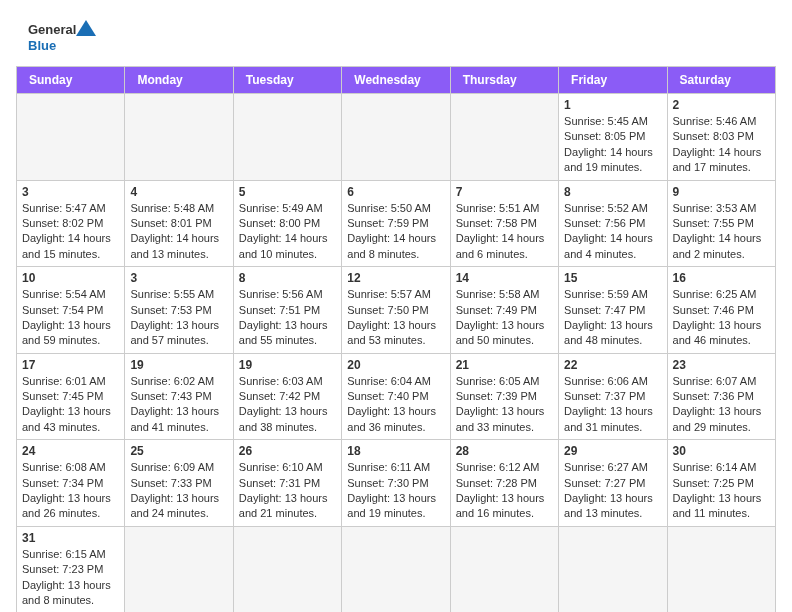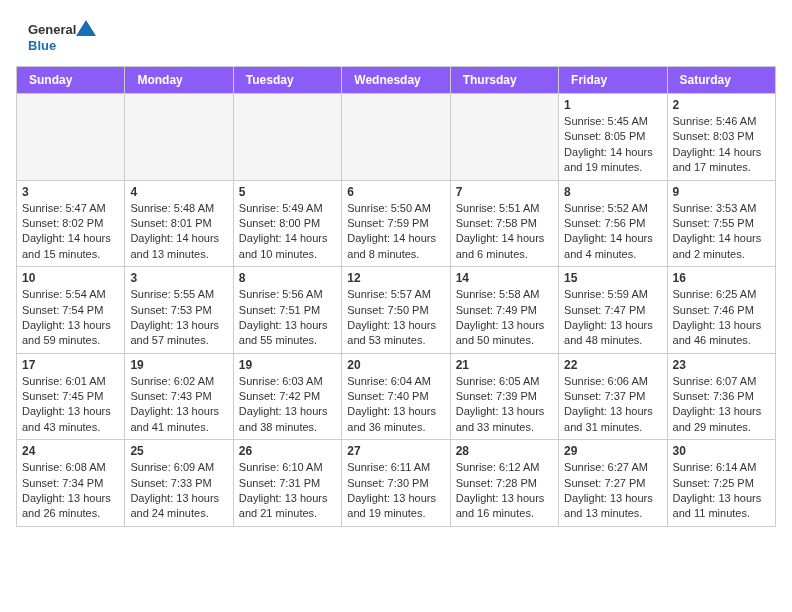--- a/index.html
+++ b/index.html
@@ -295,21 +295,21 @@
 and 24 minutes.</div>
         </td>
         <td>
           <span class="day-number">26</span>
           <div class="day-info">Sunrise: 6:10 AM
 Sunset: 7:31 PM
 Daylight: 13 hours
 and 21 minutes.</div>
         </td>
         <td>
-          <span class="day-number">27</span>
+          <span class="day-number">18</span>
           <div class="day-info">Sunrise: 6:11 AM
 Sunset: 7:30 PM
 Daylight: 13 hours
 and 19 minutes.</div>
         </td>
         <td>
           <span class="day-number">28</span>
           <div class="day-info">Sunrise: 6:12 AM
 Sunset: 7:28 PM
 Daylight: 13 hours
@@ -322,15 +322,30 @@
 Daylight: 13 hours
 and 13 minutes.</div>
         </td>
         <td>
           <span class="day-number">30</span>
           <div class="day-info">Sunrise: 6:14 AM
 Sunset: 7:25 PM
 Daylight: 13 hours
 and 11 minutes.</div>
         </td>
+      </tr>
+      <tr>
+        <td class="last-row">
+          <span class="day-number">31</span>
+          <div class="day-info">Sunrise: 6:15 AM
+Sunset: 7:23 PM
+Daylight: 13 hours
+and 8 minutes.</div>
+        </td>
+        <td class="last-row empty"></td>
+        <td class="last-row empty"></td>
+        <td class="last-row empty"></td>
+        <td class="last-row empty"></td>
+        <td class="last-row empty"></td>
+        <td class="last-row empty"></td>
       </tr>
     </tbody>
 </table>
 
 </body></html>

